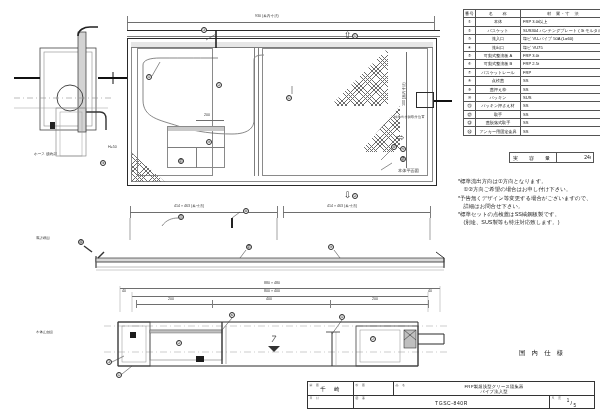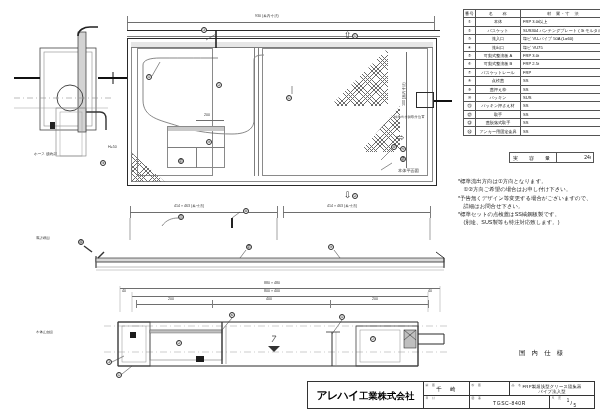--- a/index.html
+++ b/index.html
@@ -567,26 +567,20 @@
       <div class="noteTxt" style="position: static;">　①②方向ご希望の場合はお申し付け下さい。</div>
       <div class="noteTxt" style="position: static;">*予告無くデザイン等変更する場合がございますので、</div>
       <div class="noteTxt" style="position: static;">　詳細はお問合せ下さい。</div>
       <div class="noteTxt" style="position: static;">*標準セットの点検蓋はSS縞鋼板製です。</div>
       <div class="noteTxt" style="position: static;">　(別途、SUS製等も特注対応致します。)</div>
     </div>
 
   <div id="domestic-spec">国 内 仕 様</div>
 
   <div id="title-block">
-    <div id="tb-logo">
-      <div class="logo-wrap">
-        <span class="logo-mark">アレハイ</span>
-        <span class="logo-name">工業株式会社</span>
-      </div>
-    </div>
     <div id="tb-right">
       <div class="tb-row top">
         <div class="tb-cell c-drawn">
           <span class="tb-cap">製　図</span>
           <span class="tb-val">千　崎</span>
         </div>
         <div class="tb-cell c-chk">
           <span class="tb-cap">検　図</span>
           <span class="tb-val"></span>
         </div>

